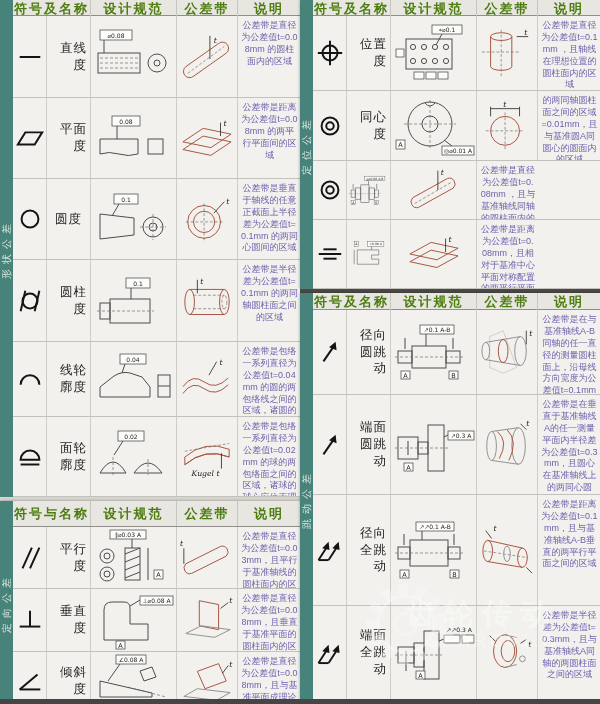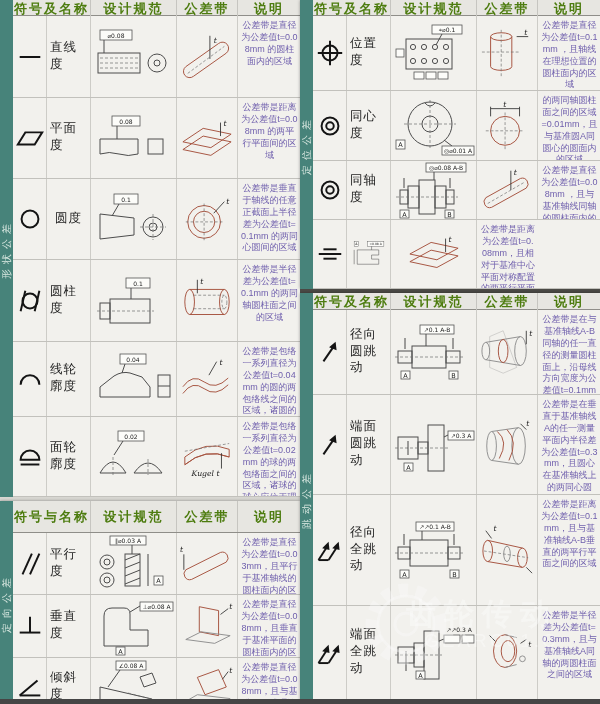--- a/index.html
+++ b/index.html
@@ -11,21 +11,21 @@
   .tbl{display:flex;background:#f1f0ec;box-shadow:0 0 3px rgba(0,0,0,.35)}
   .side{width:13px;background:#47837a;display:flex;align-items:center;justify-content:center;flex:0 0 13px}
   .side span{transform:rotate(-90deg);white-space:nowrap;font-size:10px;letter-spacing:5px;color:#d9e8e1;font-family:"Liberation Serif",serif}
   .grid{flex:1;display:flex;flex-direction:column;min-width:0}
   .hrow{display:grid;grid-template-columns:78px 86px 61px 1fr;background:#e7e6e1;border-bottom:1px solid #8f8e89;flex:0 0 auto}
   .hcell{display:flex;align-items:center;justify-content:center;font-family:"Liberation Serif",serif;font-size:13px;font-weight:bold;color:#4d7c0f;letter-spacing:2px;border-right:1px solid #c6c5c0}
   .hcell:last-child{border-right:none}
   .row{display:grid;grid-template-columns:34px 44px 86px 61px 1fr;border-bottom:1px solid #c2c1bc;background:#f2f1ed;flex:0 0 auto}
   .c{border-right:1px solid #cdccc7;display:flex;align-items:center;justify-content:center;overflow:hidden}
   .c:last-child{border-right:none}
-  .name{font-family:Liberation Mono, monospace;font-size:12.5px;color:#1e1e1e;text-align:left;line-height:1.35;letter-spacing:1px;padding:0 3px}
+  .name{font-family:Liberation Sans, sans-serif;font-size:12.5px;color:#1e1e1e;text-align:right;line-height:1.35;letter-spacing:1px;padding:0 3px}
   .desc{display:block;font-size:9px;color:#6f5fad;line-height:1.32;padding:4px 2px 2px 3px;text-align:center;word-break:break-all}
   svg{display:block}
   .k{stroke:#4d4d4d;fill:none;stroke-width:1}
   .kd{stroke:#6d6d6d;fill:none;stroke-width:.7;stroke-dasharray:3 2}
   .r{stroke:#a5523e;fill:none;stroke-width:1}
   .g{stroke:#8f8f8f;fill:none;stroke-width:1}
   .dim{stroke:#333;fill:none;stroke-width:.9}
   .fr{fill:#fcfcf9;stroke:#555;stroke-width:.8}
   .ft{font-size:6px;fill:#222;font-family:"DejaVu Sans",sans-serif}
   .dt{font-size:6.5px;fill:#222;font-family:"DejaVu Sans",sans-serif}
@@ -245,21 +245,21 @@
       </div>
     </div>
 
     <div class="vgap"></div>
 
     <div class="tbl" style="height:203px">
       <div class="side">
           <span>定向公差</span>
         </div>
       <div class="grid">
-        <div class="hrow" style="height:32px">
+        <div class="hrow" style="height:26px">
           <div class="hcell">符号与名称</div>
           <div class="hcell">设计规范</div>
           <div class="hcell">公差带</div>
           <div class="hcell">说明</div>
         </div>
 
         <div class="row" style="height:62px">
           <div class="c">
               <svg width="30" height="30" viewBox="0 0 32 30">
                 <line class="sym" x1="8" y1="26" x2="18" y2="4"></line>
@@ -456,21 +456,20 @@
           <div class="c desc">的两同轴圆柱面之间的区域=0.01mm，且与基准圆A同圆心的圆面内的区域</div>
         </div>
 
         <div class="row" style="height:59px">
           <div class="c">
               <svg width="30" height="30" viewBox="0 0 32 30">
                 <circle class="sym" cx="16" cy="15" r="9"></circle>
                 <circle class="sym" cx="16" cy="15" r="4"></circle>
               </svg>
             </div>
-          <div class="c name">同轴度</div>
           <div class="c">
               <svg width="84" height="60" viewBox="0 0 84 60">
             <rect class="fr" x="34" y="3" width="40" height="9"></rect>
                 <text class="ft" x="54" y="10" text-anchor="middle">◎⌀0.08 A-B</text>
             <line class="k" x1="42" y1="12" x2="42" y2="20"></line>
             <rect class="k" x="8" y="30" width="8" height="14"></rect>
                 <rect class="k" x="16" y="26" width="11" height="22"></rect>
                 <rect class="k" x="27" y="20" width="16" height="34"></rect>
                 <rect class="k" x="43" y="26" width="11" height="22"></rect>
                 <rect class="k" x="54" y="30" width="8" height="14"></rect>

